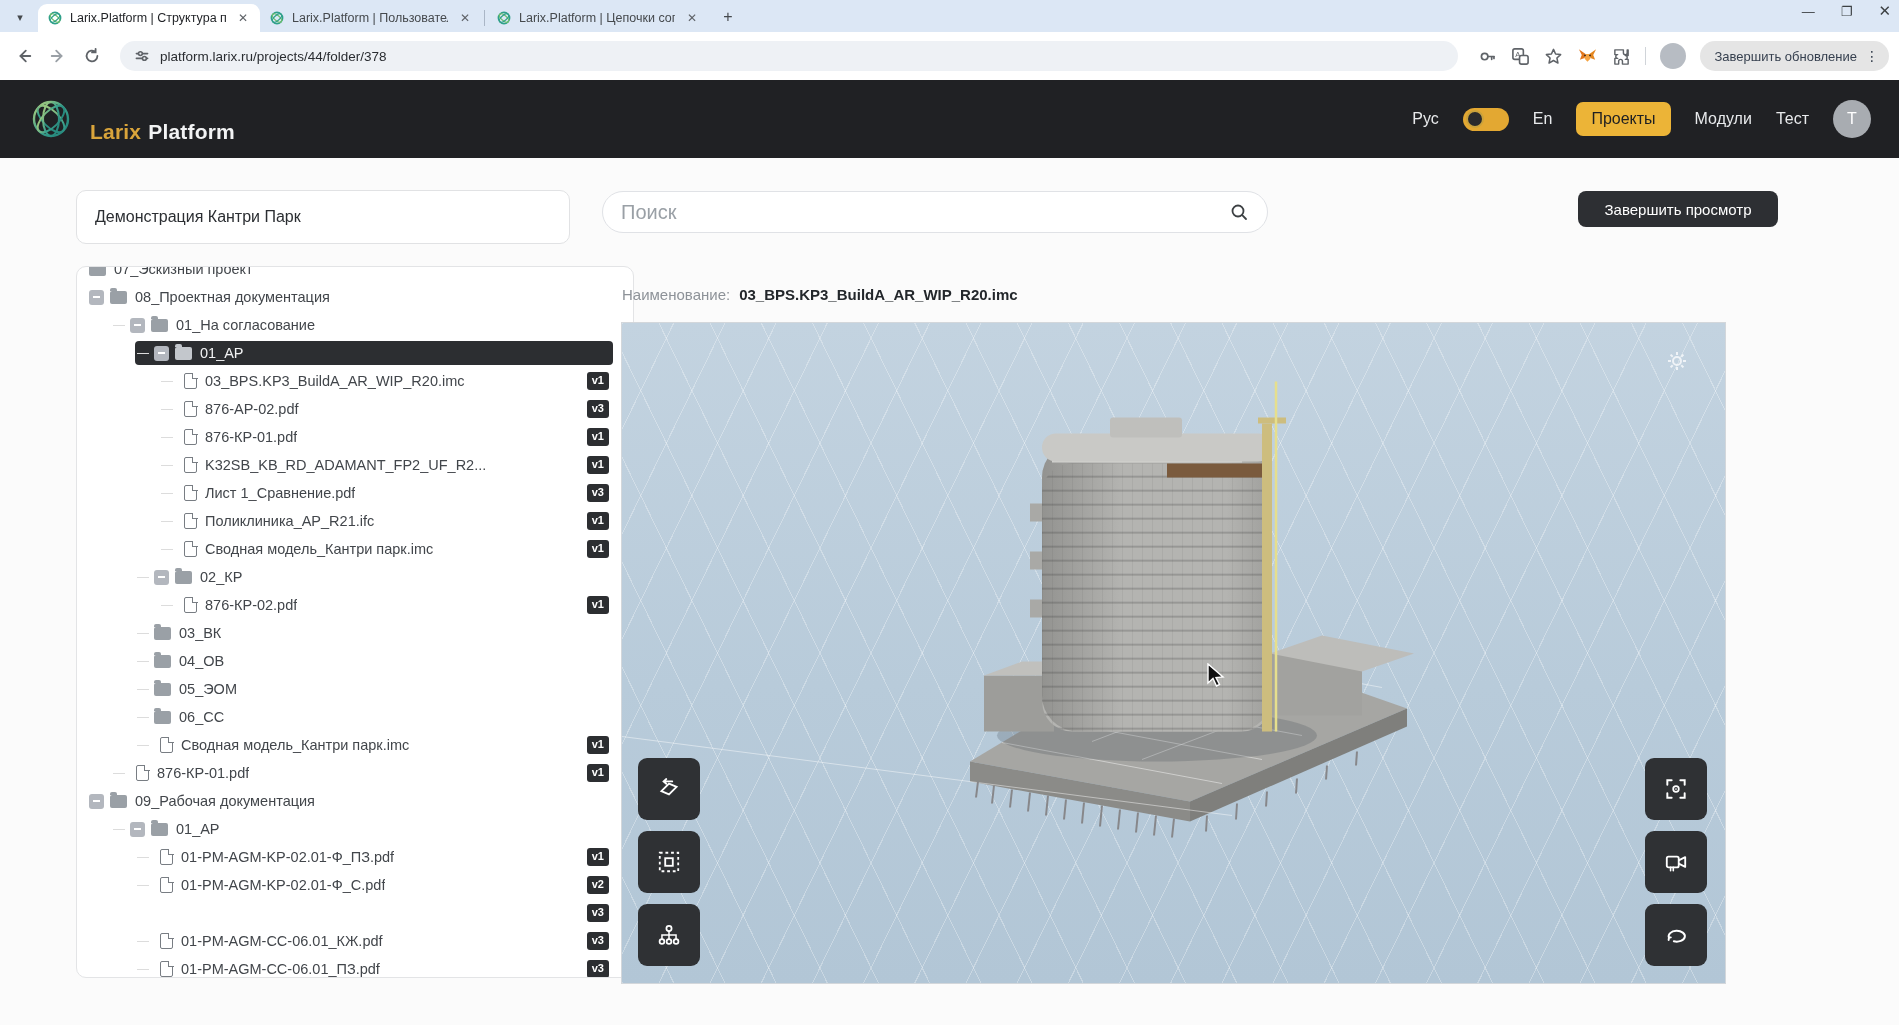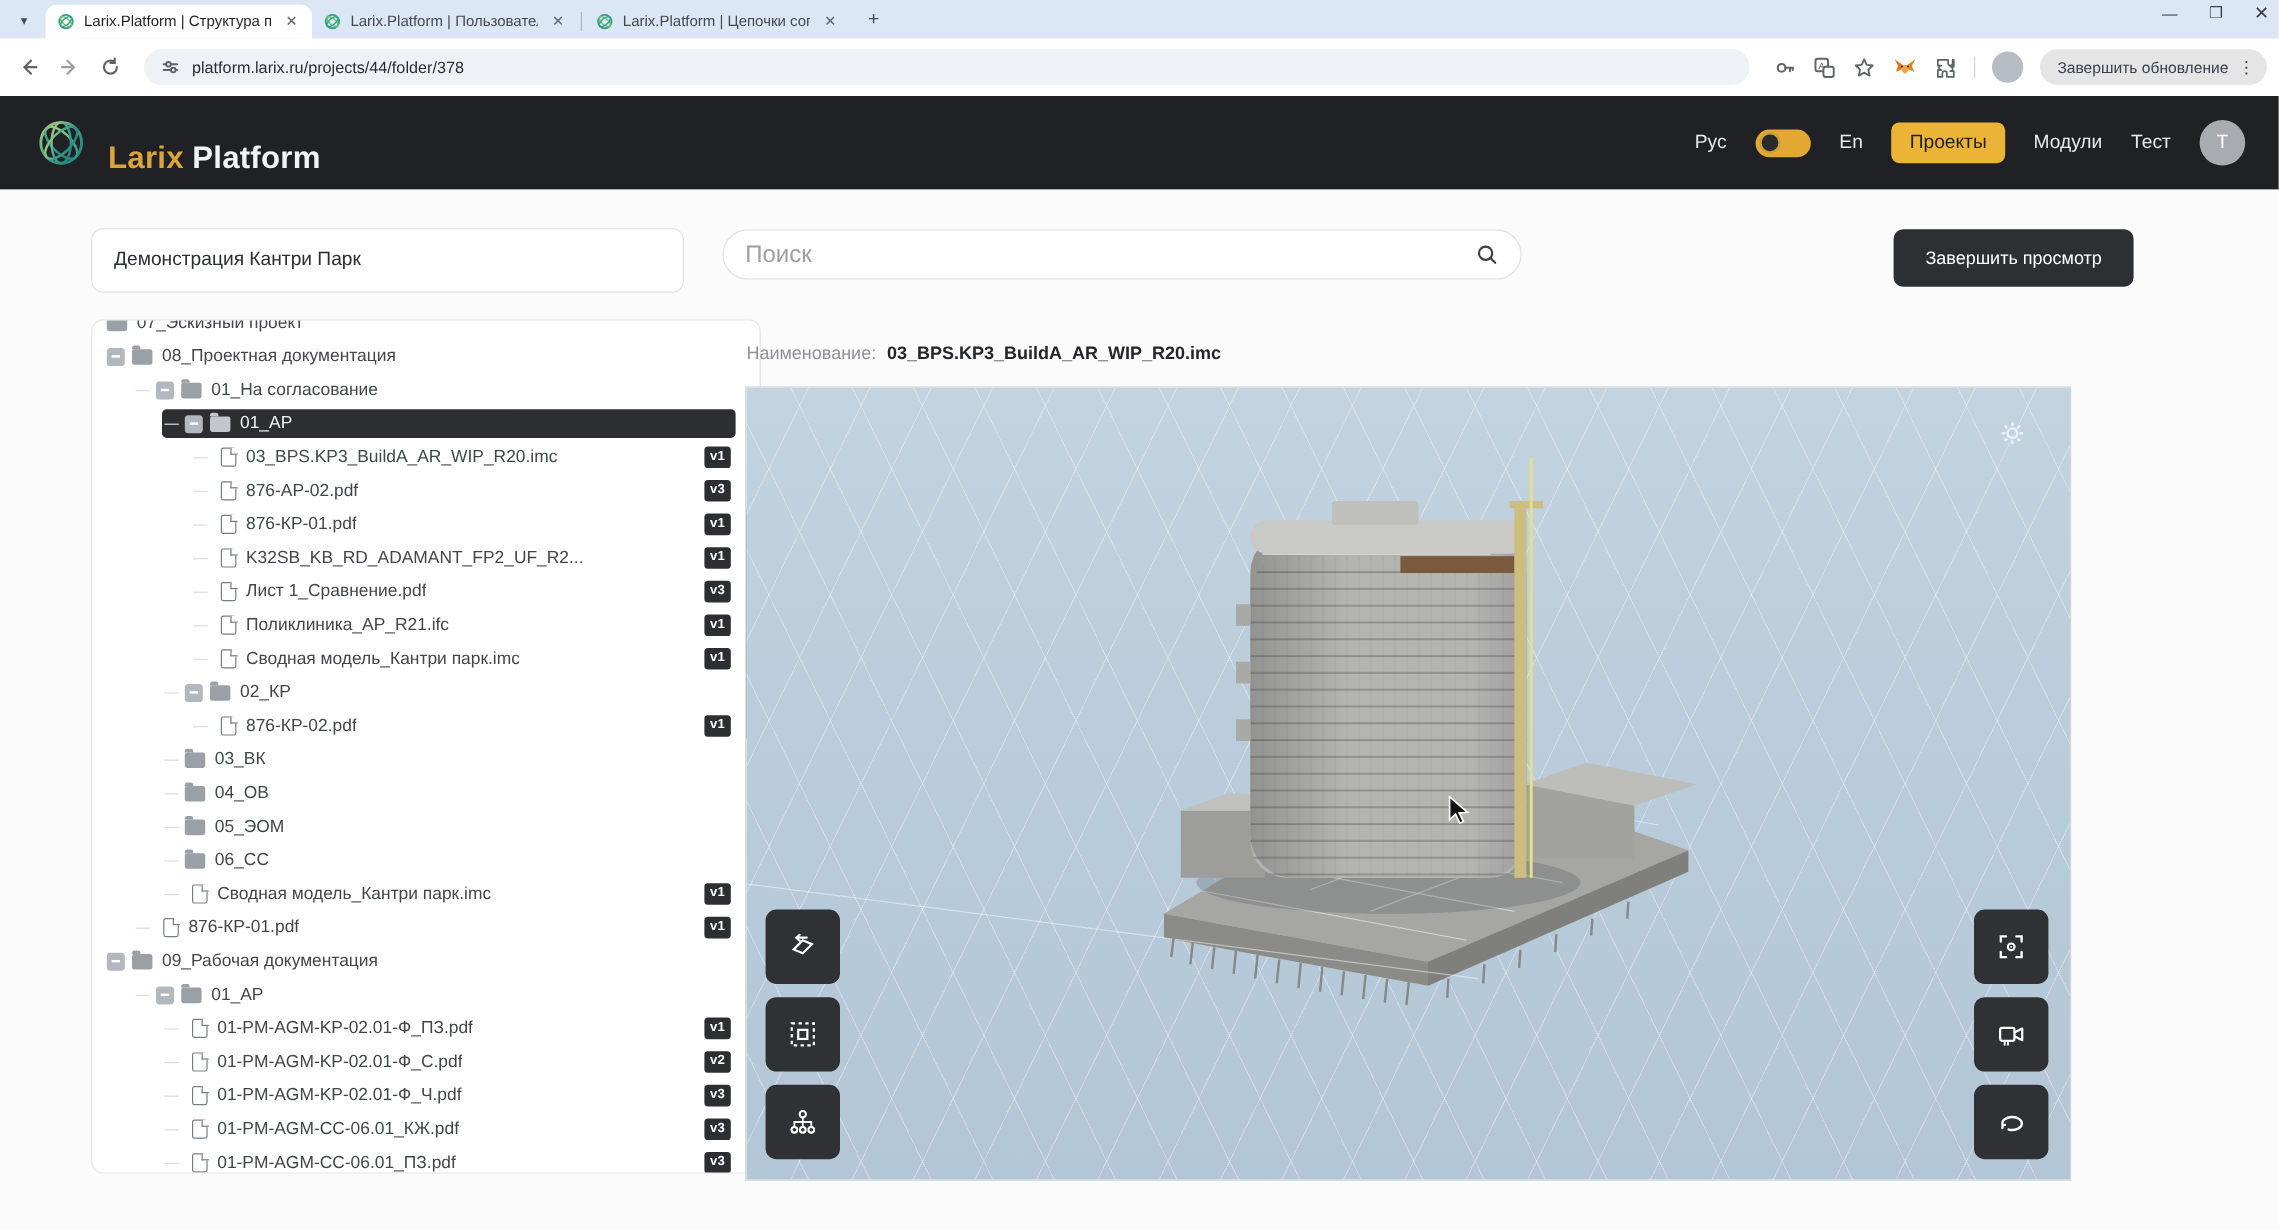--- a/index.html
+++ b/index.html
@@ -30,21 +30,21 @@
   .toolbar-right { display:flex; align-items:center; gap:14px; margin-left:14px; }
   .tb-sep { width:1px; height:18px; background:#d0d4d9; }
   .avatar-sm { width:26px; height:26px; border-radius:50%; background:#b7bcc3; }
   .update-pill { height:30px; background:#e5e5e5; border-radius:15px; display:flex; align-items:center; gap:8px;
     padding:0 10px 0 14px; font-size:13px; color:#36404f; }
   .kebab { color:#36404f; font-size:14px; letter-spacing:0; }
 
   
   .app-header { height:78px; background:#202124; display:flex; align-items:center; padding:0 28px; }
   .brand { display:flex; align-items:center; gap:16px; }
-  .brand-text { font-size:26px; font-weight:600; letter-spacing:.2px;margin-top:25px; }
+  .brand-text { font-size:21px; font-weight:600; letter-spacing:.2px;margin-top:25px; }
   .brand-primary { color:#d9a43b; }
   .brand-secondary { color:#f2f3f4; margin-left:7px; }
   .header-right { margin-left:auto; display:flex; align-items:center; gap:24px; }
   .hdr-label { color:#e8eaec; font-size:16px; }
   .toggle { width:46px; height:23px; background:#e3a832; border-radius:12px; position:relative; }
   .toggle .knob { position:absolute; left:3px; top:2.5px; width:18px; height:18px; border-radius:50%;
     background:#2a2a2c; border:2px solid #caa23c; }
   .btn-projects { background:#ecb437; color:#1e1f22; font-size:16px; font-weight:500;
     padding:8px 15px; border-radius:7px; border:none; }
   .avatar-hdr { width:38px; height:38px; border-radius:50%; background:#a8acb1; color:#ffffff;
@@ -79,21 +79,21 @@
   .tree-label { white-space:nowrap; overflow:hidden; text-overflow:ellipsis; }
   .badge { margin-left:auto; background:#2c2e31; color:#fff; font-size:11px; font-weight:700;
     padding:2px 5px; border-radius:3px; line-height:1.2; flex:none; }
   .tree-scrollbar { position:absolute; right:4px; top:155px; width:7px; height:196px; background:#3a3a3a; border-radius:4px; }
 
   .search-box { position:absolute; left:602px; top:33px; width:666px; height:42px; background:#fff;
     border:1px solid #e0e2e6; border-radius:21px; display:flex; align-items:center; padding:0 18px; }
   .search-box input { flex:1; border:none; outline:none; font-size:20px; color:#333; font-family:inherit; background:transparent; }
   .search-box input::placeholder { color:#9aa0a6; }
 
-  .finish-btn { position:absolute; left:1578px; top:33px; width:200px; height:48px; background:#2d2f33;
+  .finish-btn { position:absolute; left:1578px; top:33px; width:200px; height:36px; background:#2d2f33;
     color:#fff; font-size:15px; border:none; border-radius:8px; font-family:inherit; }
 
   .name-line { position:absolute; left:622px; top:128px; display:flex; gap:9px; align-items:baseline; font-size:15px; }
   .name-label { color:#8d9298; }
   .name-value { color:#23272b; font-weight:700; }
 
   
   .viewer { position:absolute; left:621px; top:164px; width:1105px; height:662px;
     background:linear-gradient(180deg,#c3d3e0 0%,#b8cbda 55%,#b2c6d6 100%);
     border:1px solid #d3d7db; overflow:hidden; }
@@ -431,26 +431,20 @@
           <div class="tree-row" style="padding-left: 58px;">
             <div class="row-inner">
               <span class="tick"></span>
               <span class="exp-space"></span>
               <span class="ico-file"></span>
               <span class="tree-label">01-PM-AGM-KP-02.01-Ф_С.pdf</span>
             </div>
             <span class="badge" style="margin-right: 24px;">v2</span>
           </div>
           <div class="tree-row" style="padding-left: 58px;">
-            <div class="row-inner">
-              <span class="tick"></span>
-              <span class="exp-space"></span>
-              <span class="ico-file"></span>
-              <span class="tree-label">01-PM-AGM-KP-02.01-Ф_Ч.pdf</span>
-            </div>
             <span class="badge" style="margin-right: 24px;">v3</span>
           </div>
           <div class="tree-row" style="padding-left: 58px;">
             <div class="row-inner">
               <span class="tick"></span>
               <span class="exp-space"></span>
               <span class="ico-file"></span>
               <span class="tree-label">01-PM-AGM-CC-06.01_КЖ.pdf</span>
             </div>
             <span class="badge" style="margin-right: 24px;">v3</span>

